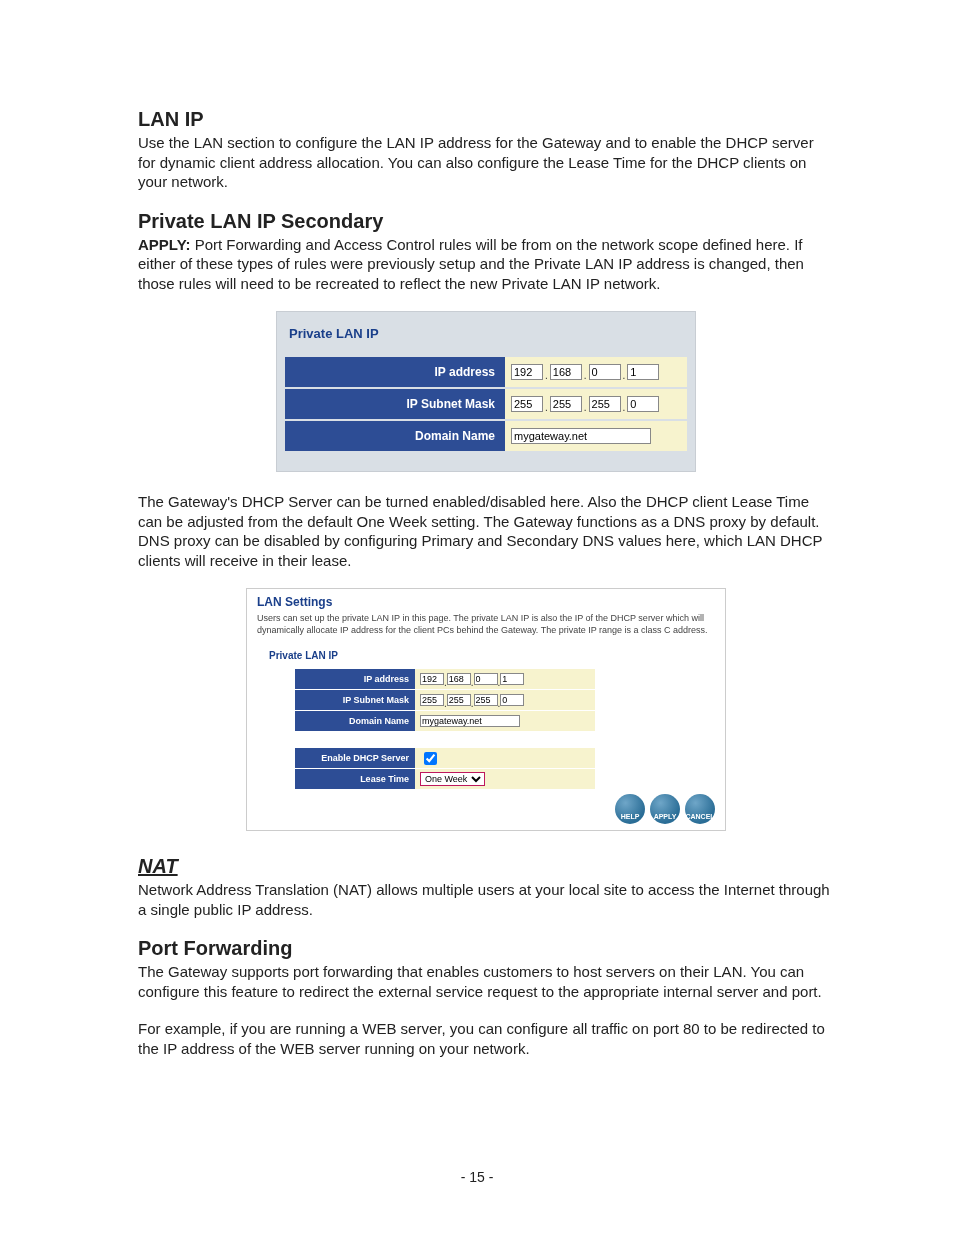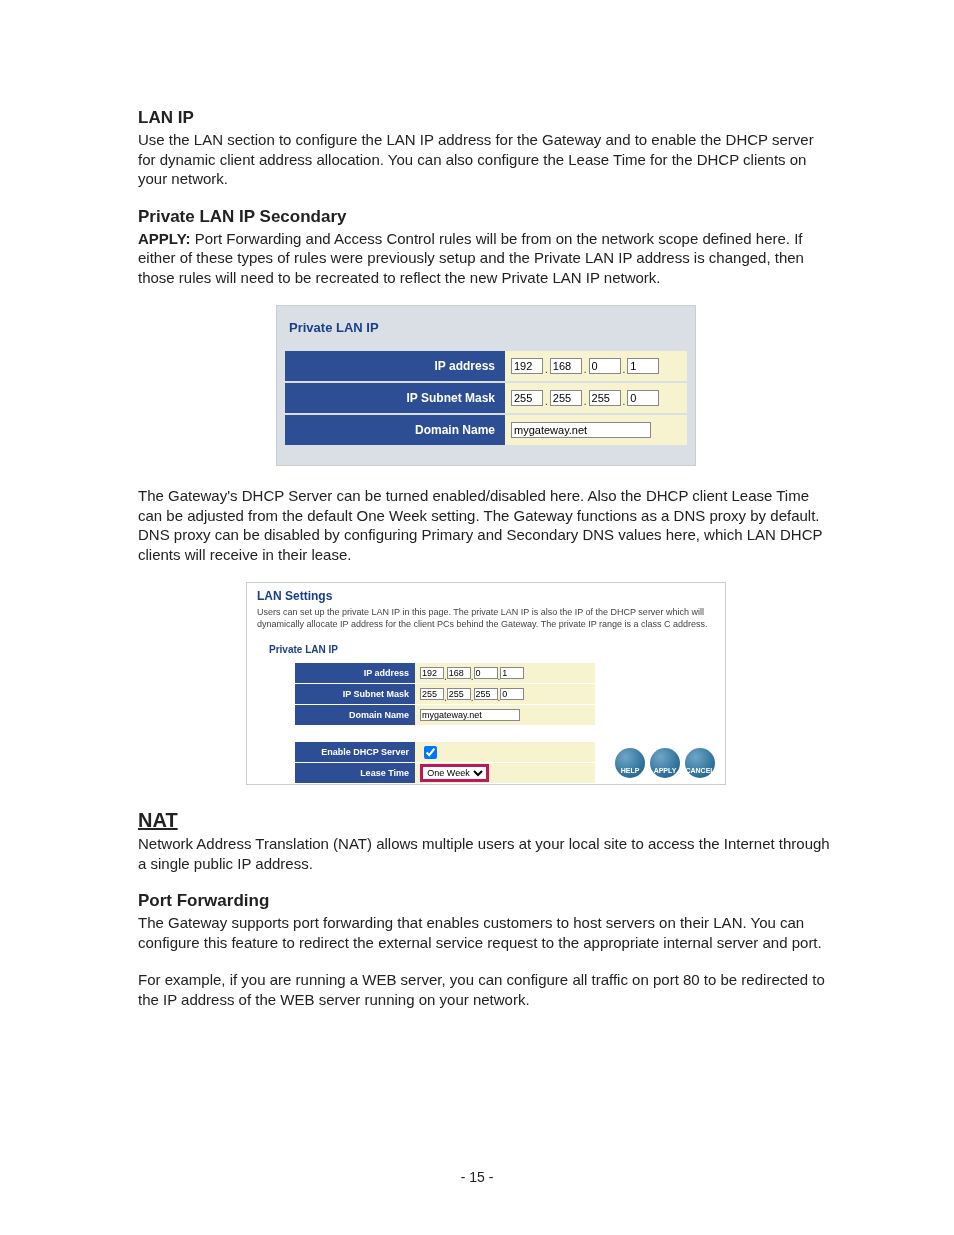--- a/index.html
+++ b/index.html
@@ -10,34 +10,35 @@
   }
   .page {
     width: 954px;
     min-height: 1235px;
     box-sizing: border-box;
     padding: 108px 120px 40px 138px;
     position: relative;
   }
   .heading {
     font-weight: bold;
-    font-size: 17px;
+    font-size: 20px;
     margin: 0 0 2px 0;
   }
   .para {
     font-size: 15px;
     line-height: 1.3;
     margin: 0 4px 18px 0;
   }
   .note b { font-weight: bold; }
   .section-title {
     font-weight: bold;
     font-size: 20px;
     text-decoration: underline;
     margin: 24px 0 2px 0;
+    font-style: italic;
   }
   .figure1, .figure2 {
     display: block;
     margin: 12px auto 20px auto;
   }
 
   
   .figure1 {
     width: 420px;
     background: #d9dfe5;
@@ -90,20 +91,21 @@
   .dot { font-size: 10px; color: #333; position: relative; top: 3px; margin: 0 -2px; }
 
   
   .figure2 {
     width: 480px;
     border: 1px solid #ccc;
     background: #ffffff;
     font-family: Tahoma, Arial, sans-serif;
     box-sizing: border-box;
     position: relative;
+    padding-bottom: 40px;
   }
   .figure2 .ls-title {
     color: #1a3f8a;
     font-weight: bold;
     font-size: 12px;
     padding: 6px 10px 2px 10px;
   }
   .figure2 .ls-desc {
     color: #444;
     font-size: 9px;
@@ -148,23 +150,22 @@
     box-sizing: border-box;
   }
   .f2-value input[type="text"] {
     font-size: 9px;
     padding: 0 1px;
     border: 1px solid #888;
     box-sizing: border-box;
   }
   .f2-value select {
     font-size: 9px;
-    border: 3px solid #be185d;
+    border: 1px solid #be185d;
     background: #fff;
-    text-align: center;
   }
   .oc2 { width: 24px; }
   .long2 { width: 100px; }
   .f2-gap { height: 16px; }
 
   .btn-row {
     position: absolute;
     right: 10px;
     bottom: 6px;
     display: flex;

